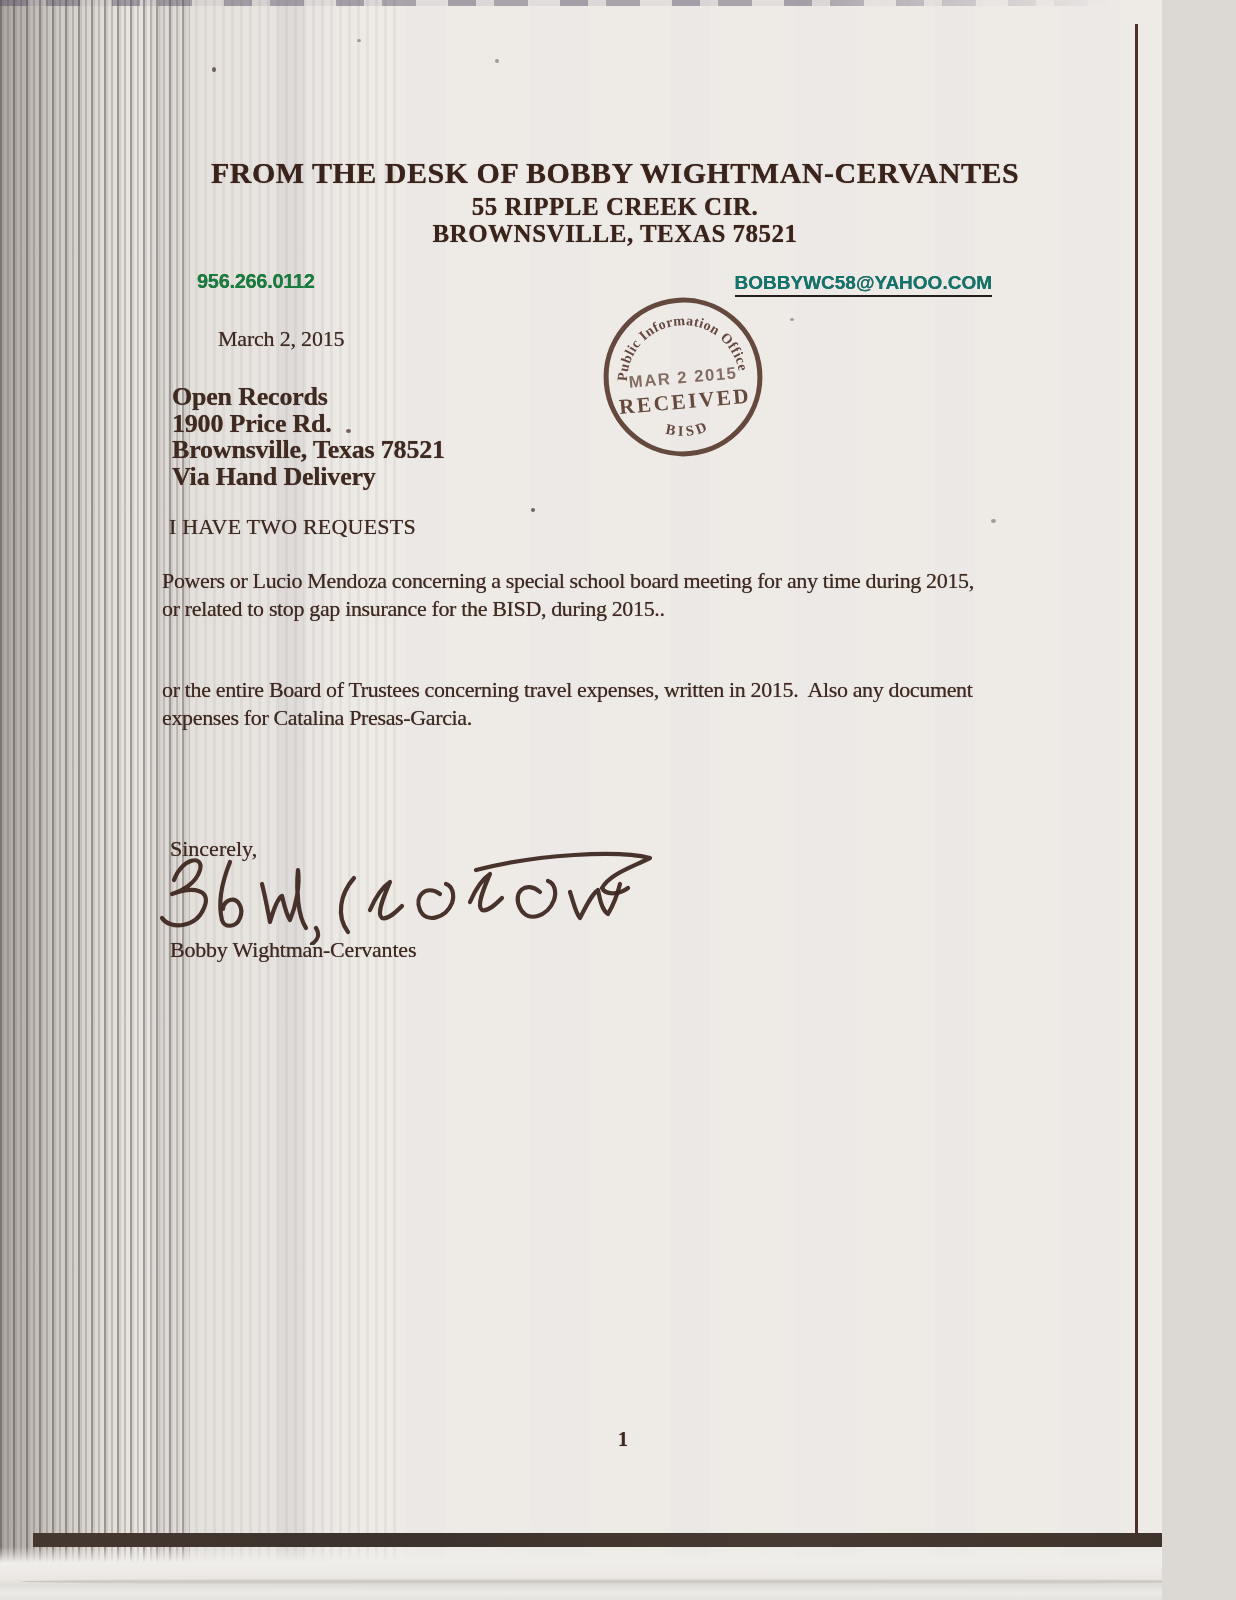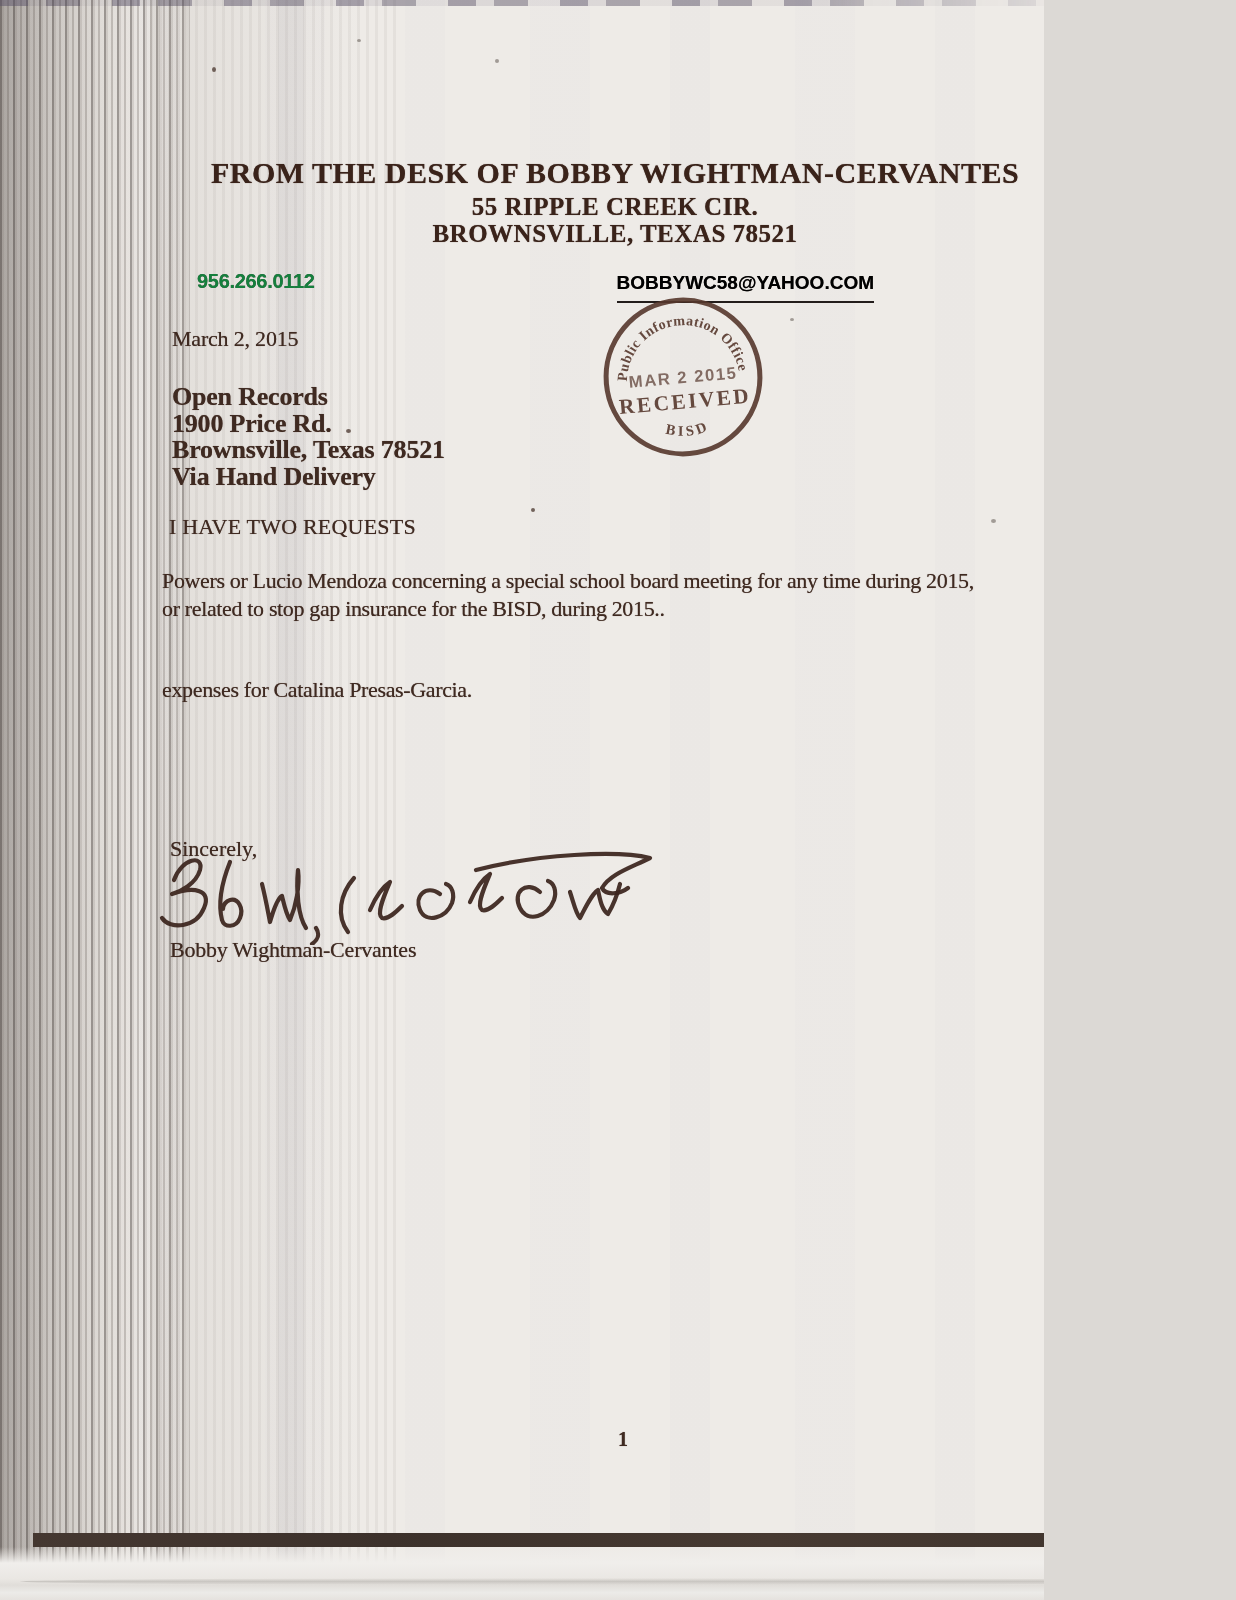--- a/index.html
+++ b/index.html
@@ -1,18 +1,18 @@
 <!DOCTYPE html>
 <html><head>
 <meta charset="utf-8">
 <style>
   html,body{margin:0;padding:0;background:#dcd9d5;}
   .page{
     position:relative;
-    width:1044px;height:1600px;
+    width:1162px;height:1600px;
     background:#eeebe7;
     overflow:hidden;
     font-family:"Liberation Serif","DejaVu Serif",serif;
   }
   
   .page-bands{
     position:absolute;inset:0;pointer-events:none;
     background:
       repeating-linear-gradient(90deg,
         rgba(205,202,214,0.07) 0 60px,
@@ -91,25 +91,25 @@
   .phone{
     position:absolute;left:172px;top:270px;
     font-family:"Liberation Sans","DejaVu Sans",sans-serif;
     font-weight:bold;font-size:20px;color:#15803d;letter-spacing:-0.3px;
     text-shadow:0 0 0.6px rgba(38,32,32,0.8);
     margin-left:25px;
   }
   .email{
     position:absolute;right:170px;top:272px;
     font-family:"Liberation Sans","DejaVu Sans",sans-serif;
-    font-weight:bold;font-size:19px;color:#000000;letter-spacing:0px;
-    border-bottom:2px solid #231d1b;padding-bottom:7px;
+    font-weight:bold;font-size:19px;color:#0f766e;letter-spacing:0px;
+    border-bottom:2px solid #231d1b;padding-bottom:1px;
     text-shadow:0 0 0.6px rgba(35,29,27,0.8);
   }
-  .date-line{position:absolute;left:172px;top:326px;font-size:22px;letter-spacing:-0.2px;}
+  .date-line{position:absolute;left:172px;top:326px;font-size:22px;letter-spacing:-0.2px;padding-left:46px;}
   .recipient{position:absolute;left:172px;top:384px;font-size:26px;line-height:26.5px;letter-spacing:-0.2px;font-weight:bold;}
   .subject{position:absolute;left:169px;top:514px;font-size:22px;letter-spacing:0.2px;}
   .para{position:absolute;left:162px;font-size:22px;line-height:28px;letter-spacing:-0.35px;}
   .para1{top:567px;}
   .para2{top:676px;}
   .closing{position:absolute;left:170px;top:836px;font-size:22px;}
   .sig-name{position:absolute;left:170px;top:937px;font-size:22px;letter-spacing:-0.2px;}
   .page-number{position:absolute;left:623px;top:1428px;transform:translateX(-50%);
     font-size:20px;font-weight:bold;}
   
@@ -184,20 +184,21 @@
     </text>
   </svg>
 
   <div class="subject ink nowrap">I HAVE TWO REQUESTS</div>
 
   <div class="para para1 ink">
     <div class="nowrap">Powers or Lucio Mendoza concerning a special school board meeting for any time during 2015,</div>
     <div class="nowrap">or related to stop gap insurance for the BISD, during 2015..</div>
   </div>
   <div class="para para2 ink">
+    <div class="nowrap">or the entire Board of Trustees concerning travel expenses, written in 2015.  Also any document</div>
     <div class="nowrap">expenses for Catalina Presas-Garcia.</div>
   </div>
 
   <div class="closing ink nowrap">Sincerely,</div>
 
   <svg class="signature" viewBox="0 0 500 97">
     <path d="M16,32 C24,10 46,6 42,22 C38,36 22,44 14,46 C36,38 54,42 46,60 C38,80 12,82 4,70"></path>
     <path d="M72,14 C64,34 60,56 64,72 C66,80 78,80 82,70 C86,60 80,50 72,52 C68,53 65,57 65,61"></path>
     <path d="M104,36 C108,52 110,64 112,74 C116,60 120,50 124,48 C126,56 128,66 132,72 C138,58 142,38 140,22 C138,42 140,68 148,80"></path>
     <path d="M158,80 C162,86 160,92 154,96"></path>

